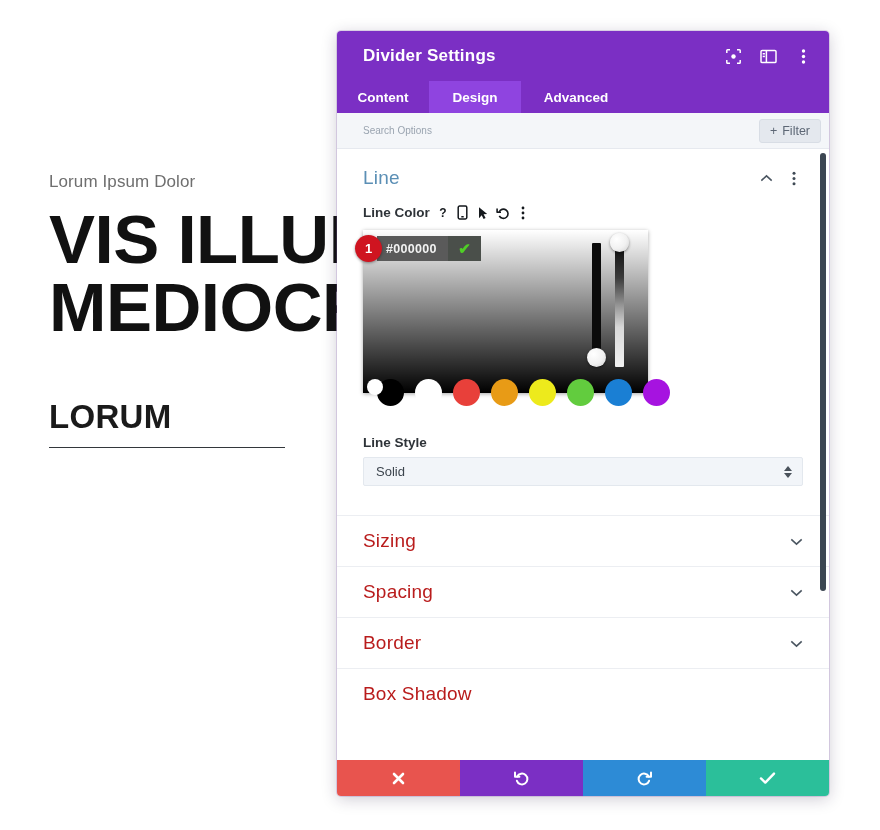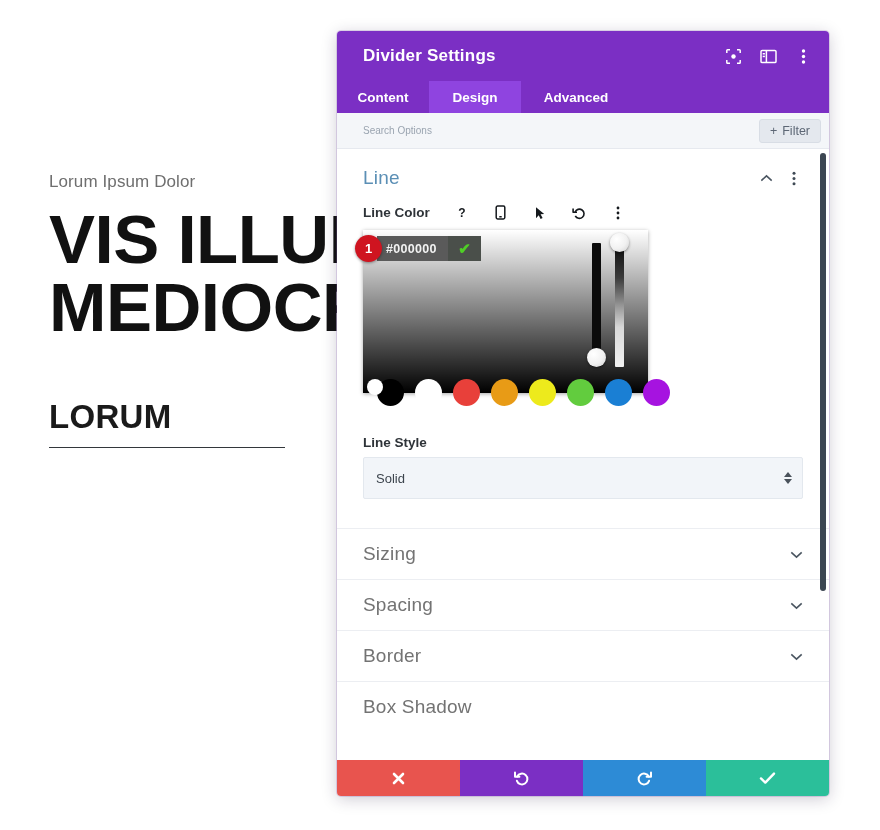--- a/index.html
+++ b/index.html
@@ -83,21 +83,21 @@
   .scroll-thumb {
     position: absolute; right: 0; top: 0; width: 6px; height: 438px;
     background: #3c4652; border-radius: 3px;
   }
 
   .section-open { padding: 18px 26px 2px 26px; }
   .sec-head-row { display: flex; align-items: center; }
   .sec-title-open { font-size: 19px; color: #5b8fb5; font-weight: 400; flex: 1; letter-spacing: .2px; }
   .sec-tools { display: flex; align-items: center; gap: 14px; padding-right: 2px; }
 
-  .field-label-row { display: flex; align-items: center; gap: 25px; margin-top: 16px; }
+  .field-label-row { display: flex; align-items: center; gap: 6px; margin-top: 16px; }
   .field-label { font-size: 13.5px; font-weight: 700; color: #2e3338; }
   .mini-ic { width: 14px; height: 15px; display: flex; align-items: center; justify-content: center; cursor: pointer; }
 
   
   .picker {
     position: relative; margin-top: 10px; width: 285px; height: 163px;
     background:
       linear-gradient(to bottom, rgba(0,0,0,0) 0%, rgba(0,0,0,1) 100%),
       linear-gradient(to right, #ffffff 0%, rgba(255,255,255,0) 100%),
       #ffffff;
@@ -143,37 +143,37 @@
   }
   .sw { width: 27px; height: 27px; border-radius: 50%; cursor: pointer; }
   .sw-arrow {
     position: absolute; left: -10px; bottom: 11px; width: 16px; height: 16px;
     border-radius: 50%; background: #fff;
   }
 
   .ctrl-group { padding: 0 26px; }
   .ctrl-label { font-size: 13.5px; font-weight: 700; color: #2e3338; margin-bottom: 7px; }
   .select-box {
-    position: relative; height: 42px; background: #f2f5f9; border: 1px solid #e3e8ee;
+    position: relative; height: 29px; background: #f2f5f9; border: 1px solid #e3e8ee;
     border-radius: 2px; display: flex; align-items: center; padding: 0 24px 0 12px;
     font-size: 13px; color: #3c444d; cursor: pointer;
   }
   .select-arrows {
     position: absolute; right: 10px; top: 50%; transform: translateY(-50%);
     display: flex; flex-direction: column; align-items: center; gap: 2px; color: #4a525b;
   }
   .ar { width: 0; height: 0; border-left: 4px solid transparent; border-right: 4px solid transparent; }
   .ar-up { border-bottom: 5px solid currentColor; }
   .ar-dn { border-top: 5px solid currentColor; }
 
   .acc-row {
     height: 51px; border-top: 1px solid #eceef2;
     display: flex; align-items: center; padding: 0 26px; cursor: pointer;
   }
-  .acc-title { flex: 1; font-size: 19px; color: #737373; font-weight: 400; letter-spacing: .2px; }
+  .acc-title { flex: 1; font-size: 19px; color: #b91c1c; font-weight: 400; letter-spacing: .2px; }
 
   
   .footer { height: 36px; display: flex; flex: 0 0 auto; }
   .fbtn { flex: 1; display: flex; align-items: center; justify-content: center; cursor: pointer; color: #fff; }
   .fbtn.close { background: #e8544e; }
   .fbtn.undo  { background: #7b2fc4; }
   .fbtn.redo  { background: #2d8bd6; }
   .fbtn.save  { background: #2bbf9a; }
   .fbtn svg { display: block; }
 </style>

